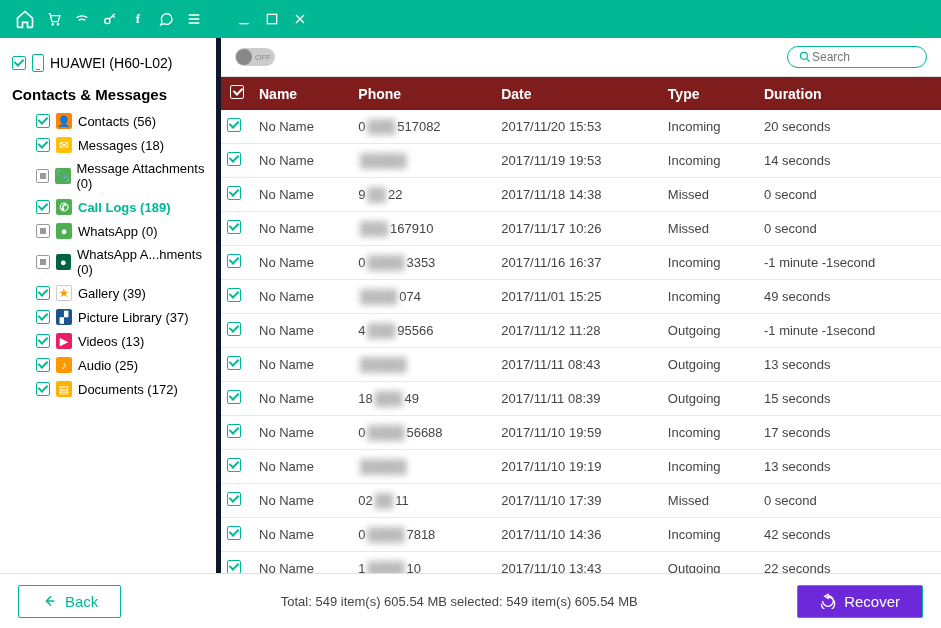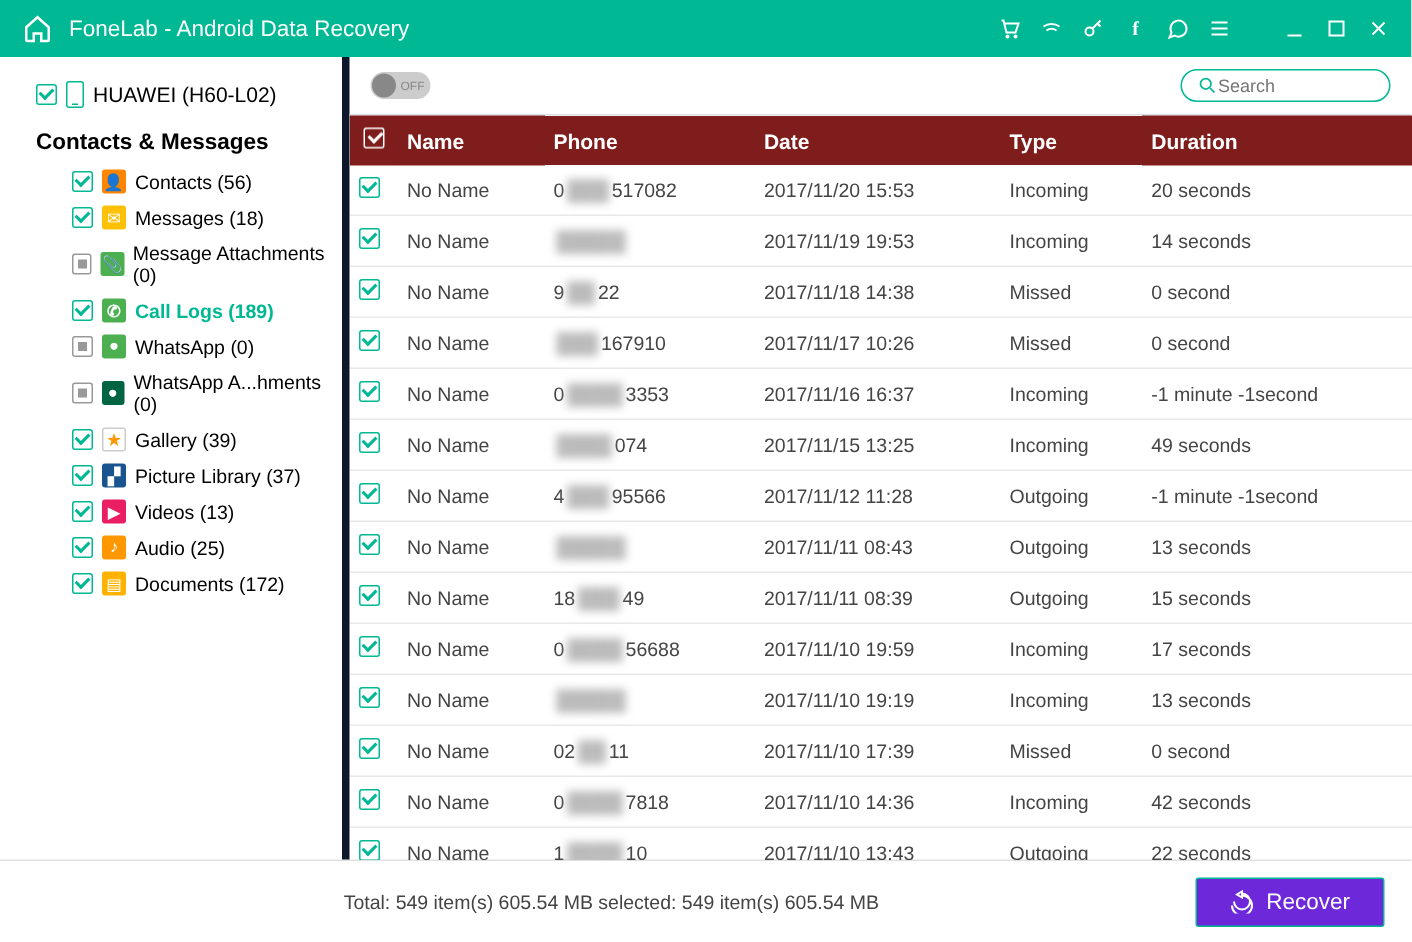--- a/index.html
+++ b/index.html
@@ -16,21 +16,21 @@
   height: 38px;
   display: flex;
   align-items: center;
   padding: 0 14px;
   color: #fff;
 }
 .titlebar .home-icon { width: 22px; height: 22px; margin-right: 10px; display:flex; align-items:center; justify-content:center;}
 .titlebar .title { font-size: 15px; flex: 1; }
 .titlebar .sys-icons { display: flex; gap: 12px; align-items: center; }
 .titlebar .sys-icons span, .titlebar .sys-icons svg { width: 16px; height: 16px; display:inline-flex; align-items:center; justify-content:center; cursor:pointer;}
-.content { display: flex; height: 535px; padding-left: 12px; }
+.content { display: flex; height: 535px; }
 .sidebar { width: 216px; padding: 10px 0 0 12px; }
 .device-row { display: flex; align-items: center; padding: 6px 0; font-size:14px; }
 .chk { width: 14px; height: 14px; border: 1.5px solid #00b894; border-radius: 2px; display:inline-flex; align-items:center; justify-content:center; margin-right:6px; position:relative; cursor:pointer;}
 .chk.checked::after { content:''; width:4px; height:7px; border:solid #00b894; border-width:0 2px 2px 0; transform:rotate(45deg); position:absolute; top:0px;}
 .chk.grey { border-color:#999;}
 .chk.grey.square::after{content:''; width:6px;height:6px; background:#999; border:none; transform:none; top:3px; left:3px;}
 .phone-icon { width:12px; height:18px; border:1.5px solid #00b894; border-radius:2px; margin-right:6px; position:relative;}
 .phone-icon::after{content:''; width:4px; height:1px; background:#00b894; position:absolute; bottom:1px; left:3px;}
 .section-title { font-size:15px; font-weight:bold; margin:8px 0 6px 0;}
 .tree { list-style:none; padding-left: 24px;}
@@ -64,21 +64,20 @@
 </style>
 </head>
 <body>
 
 <div class="titlebar">
   <span class="home-icon">
     <svg viewBox="0 0 24 24" width="20" height="20" fill="none" stroke="#fff" stroke-width="2">
         <path d="M3 11l9-8 9 8v10a1 1 0 01-1 1h-5v-6h-6v6H4a1 1 0 01-1-1z"></path>
       </svg>
   </span>
-  <span class="title">FoneLab - Android Data Recovery</span>
   <div class="sys-icons">
     <span>
         <svg viewBox="0 0 24 24" width="16" height="16" fill="none" stroke="#fff" stroke-width="2">
           <path d="M4 4h2l3 12h9l3-9H7"></path>
           <circle cx="10" cy="20" r="1"></circle>
           <circle cx="18" cy="20" r="1"></circle>
         </svg>
       </span>
     <span>
         <svg viewBox="0 0 24 24" width="16" height="16" fill="none" stroke="#fff" stroke-width="2">
@@ -290,21 +289,21 @@
             <tr>
               <td><span class="chk checked"></span></td>
               <td>No Name</td>
               <td>
                 <span class="phone-cell">
                   <span></span>
                   <span class="blur">████</span>
                   <span>074</span>
                 </span>
               </td>
-              <td>2017/11/15 13:25</td>
+              <td>2017/11/01 15:25</td>
               <td>Incoming</td>
               <td>49 seconds</td>
             </tr>
             <tr>
               <td><span class="chk checked"></span></td>
               <td>No Name</td>
               <td>
                 <span class="phone-cell">
                   <span>4</span>
                   <span class="blur">███</span>
@@ -413,20 +412,26 @@
               <td>Outgoing</td>
               <td>22 seconds</td>
             </tr>
           </tbody>
       </table>
     </div>
   </div>
 </div>
 
 <div class="footer">
+  <button class="btn">
+    <svg viewBox="0 0 24 24" width="16" height="16" fill="none" stroke="#00b894" stroke-width="2">
+        <path d="M15 5l-7 7 7 7M8 12h12"></path>
+      </svg>
+    <span>Back</span>
+  </button>
   <div class="stats">Total: 549 item(s) 605.54 MB    selected: 549 item(s) 605.54 MB</div>
   <button class="btn primary">
     <svg viewBox="0 0 24 24" width="16" height="16" fill="none" stroke="#fff" stroke-width="2">
         <path d="M4 12a8 8 0 108-8v4l-5-3 5-3v4a10 10 0 11-10 10"></path>
       </svg>
     <span>Recover</span>
   </button>
 </div>
 
 </body></html>

